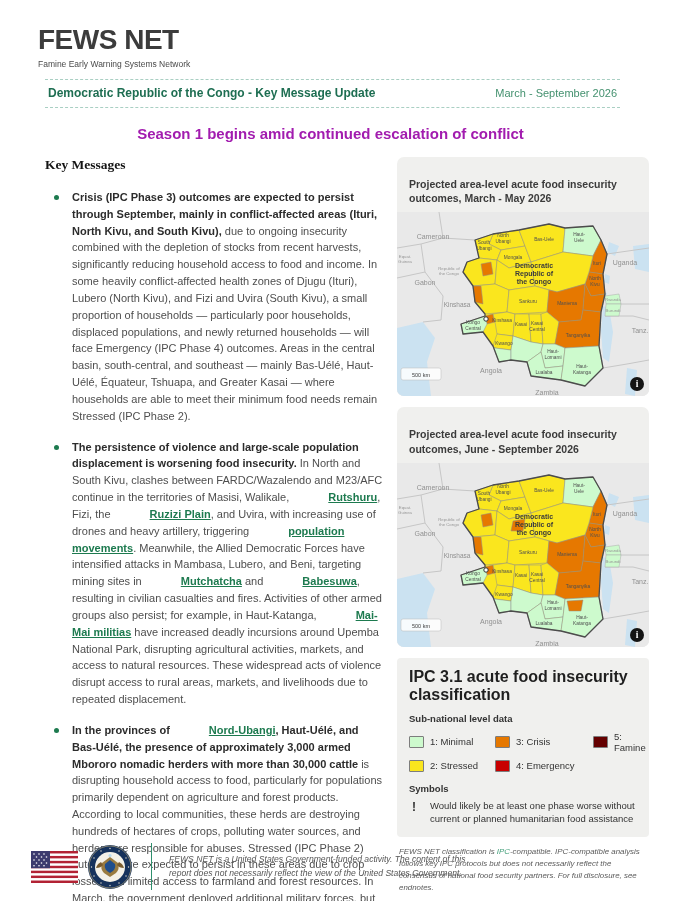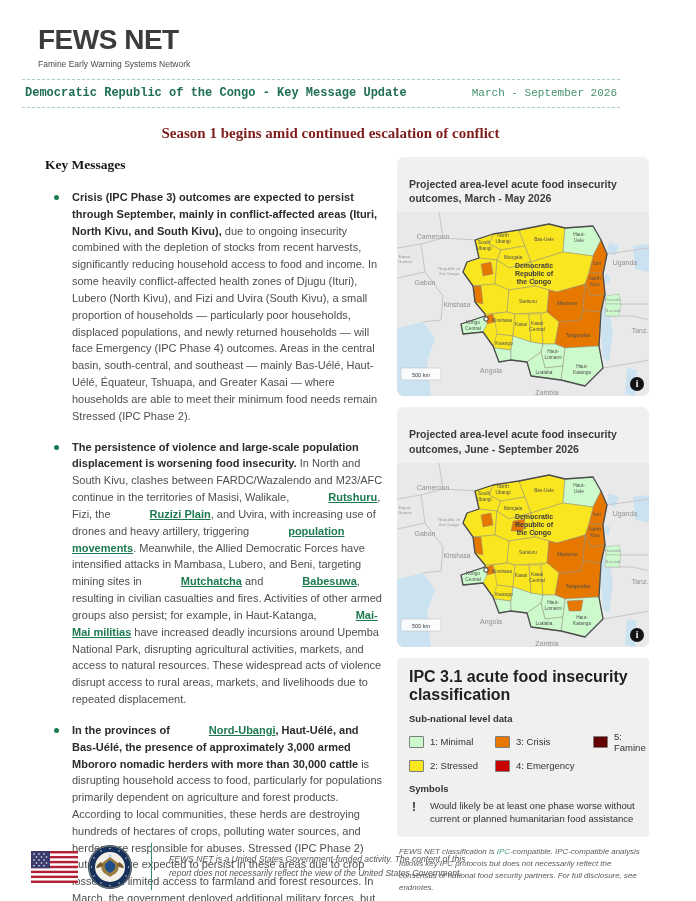--- a/index.html
+++ b/index.html
@@ -3,26 +3,26 @@
 <meta charset="utf-8">
 <style>
   html,body{margin:0;padding:0;background:#fff;}
   .page{position:relative;width:661px;height:901px;background:#fff;overflow:hidden;
         font-family:"Liberation Sans",sans-serif;color:#4e4e4e;}
 
   
   .logo-block{padding:26px 0 0 38px;}
   .logo-title{font-size:28px;font-weight:bold;color:#3c3c3c;letter-spacing:-0.5px;line-height:1;}
   .logo-tag{font-size:8.5px;color:#4a4a4a;margin-top:5px;}
-  .titlebar{margin:10px 41px 0 22px;border-top:1px dashed #a9cfc3;border-bottom:1px dashed #a9cfc3;
-            padding:6px 3px 7px;display:flex;justify-content:space-between;align-items:center;font-family:Liberation Mono, monospace;}
+  .titlebar{margin:10px 41px 0 45px;border-top:1px dashed #a9cfc3;border-bottom:1px dashed #a9cfc3;
+            padding:6px 3px 7px;display:flex;justify-content:space-between;align-items:center;}
   .titlebar-left{color:#1e6e52;font-weight:bold;font-size:12px;}
   .titlebar-right{color:#44916f;font-size:11px;}
-  .doc-title{text-align:center;font-family:Liberation Serif, serif;font-weight:bold;
-             font-size:15px;color:#7f1d1d;margin:17px 0 0;}
+  .doc-title{text-align:center;font-family:Liberation Sans, sans-serif;font-weight:bold;
+             font-size:15px;color:#a21caf;margin:17px 0 0;}
 
   
   .main{margin:15px 12px 0 45px;}
   .rail{float:right;width:252px;margin-left:13px;}
   .km-heading{font-family:"Liberation Serif",serif;font-weight:bold;font-size:13.5px;
               color:#141414;margin:2px 0 16px;}
   .bullet{position:relative;padding-left:27px;margin-bottom:14px;font-size:11px;
           line-height:1.53;color:#4e4e4e;}
   .bullet::before{content:"";position:absolute;left:9px;top:6px;width:5px;height:5px;
                   border-radius:50%;background:#1d7a4f;}

